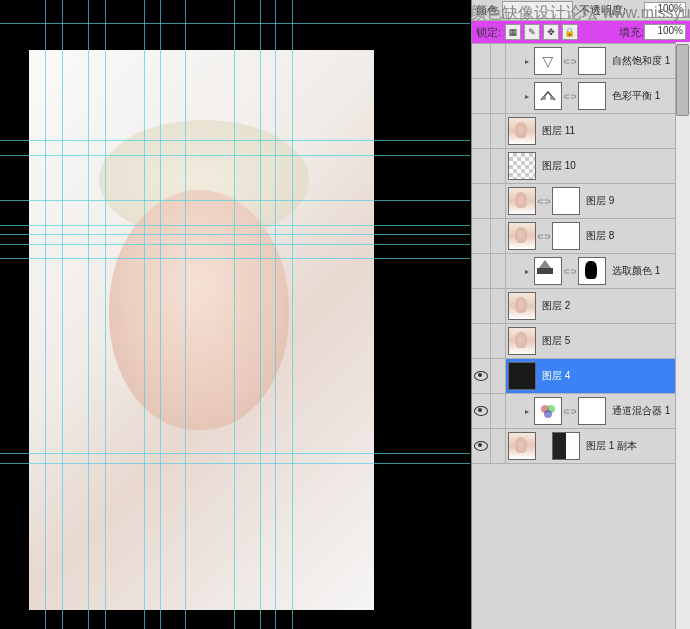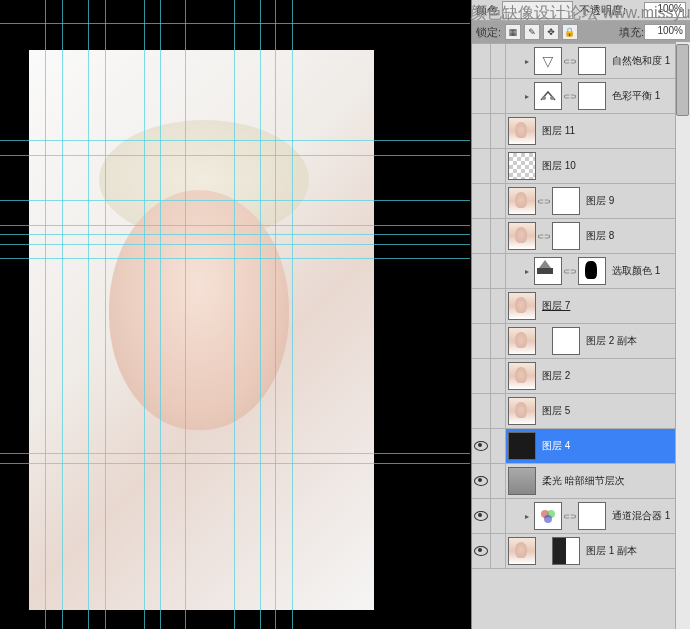--- a/index.html
+++ b/index.html
@@ -87,21 +87,21 @@
     border:1px solid #999;
   }
   .panel-top .opc-lbl{ margin-right:18px;}
   .panel-top .opc-val{
     width:38px; height:14px; font-size:10px;
     border:1px solid #999; background:#fff;
     text-align:right; padding-right:2px;
   }
   .panel-lock {
     height: 22px;
-    background:#a3a3a3;
+    background:#d946ef;
     border-bottom:1px solid #aaa;
     display:flex; align-items:center;
     padding:0 4px;
     font-size:11px; color:#333;
   }
   .panel-lock .icons { display:flex; gap:3px; margin-left:4px; margin-right:auto;}
   .panel-lock .li {
     width:14px;height:14px;border:1px solid #999;background:#eee;
     display:flex;align-items:center;justify-content:center;font-size:9px;
   }
@@ -346,57 +346,35 @@
             <polygon points="4,10 10,2 16,10" fill="#888"></polygon>
           </svg></div>
         <div class="link-icon">⊂⊃</div>
         <div class="thumb mask-bw"></div>
         <span class="layer-name">选取颜色 1</span>
       </div>
       <div class="layer-row">
         <div class="vis-col"></div>
         <div class="link-col"></div>
         <div class="thumb portrait"></div>
-        <span class="layer-name underline">图层 7</span>
-      </div>
-      <div class="layer-row">
-        <div class="vis-col"></div>
-        <div class="link-col"></div>
-        <div class="thumb portrait"></div>
-        <div class="link-icon"></div>
-        <div class="thumb white"></div>
-        <span class="layer-name">图层 2 副本</span>
-      </div>
-      <div class="layer-row">
-        <div class="vis-col"></div>
-        <div class="link-col"></div>
-        <div class="thumb portrait"></div>
         <span class="layer-name">图层 2</span>
       </div>
       <div class="layer-row">
         <div class="vis-col"></div>
         <div class="link-col"></div>
         <div class="thumb portrait"></div>
         <span class="layer-name">图层 5</span>
       </div>
       <div class="layer-row selected">
         <div class="vis-col">
           <div class="eye-icon"></div>
         </div>
         <div class="link-col"></div>
         <div class="thumb dark"></div>
         <span class="layer-name">图层 4</span>
-      </div>
-      <div class="layer-row">
-        <div class="vis-col">
-          <div class="eye-icon"></div>
-        </div>
-        <div class="link-col"></div>
-        <div class="thumb gray"></div>
-        <span class="layer-name">柔光 暗部细节层次</span>
       </div>
       <div class="layer-row">
         <div class="vis-col">
           <div class="eye-icon"></div>
         </div>
         <div class="link-col"></div>
         <div class="indent"></div>
         <div class="tri">▸</div>
         <div class="thumb mixer">
           <svg width="20" height="20" viewBox="0 0 20 20">

